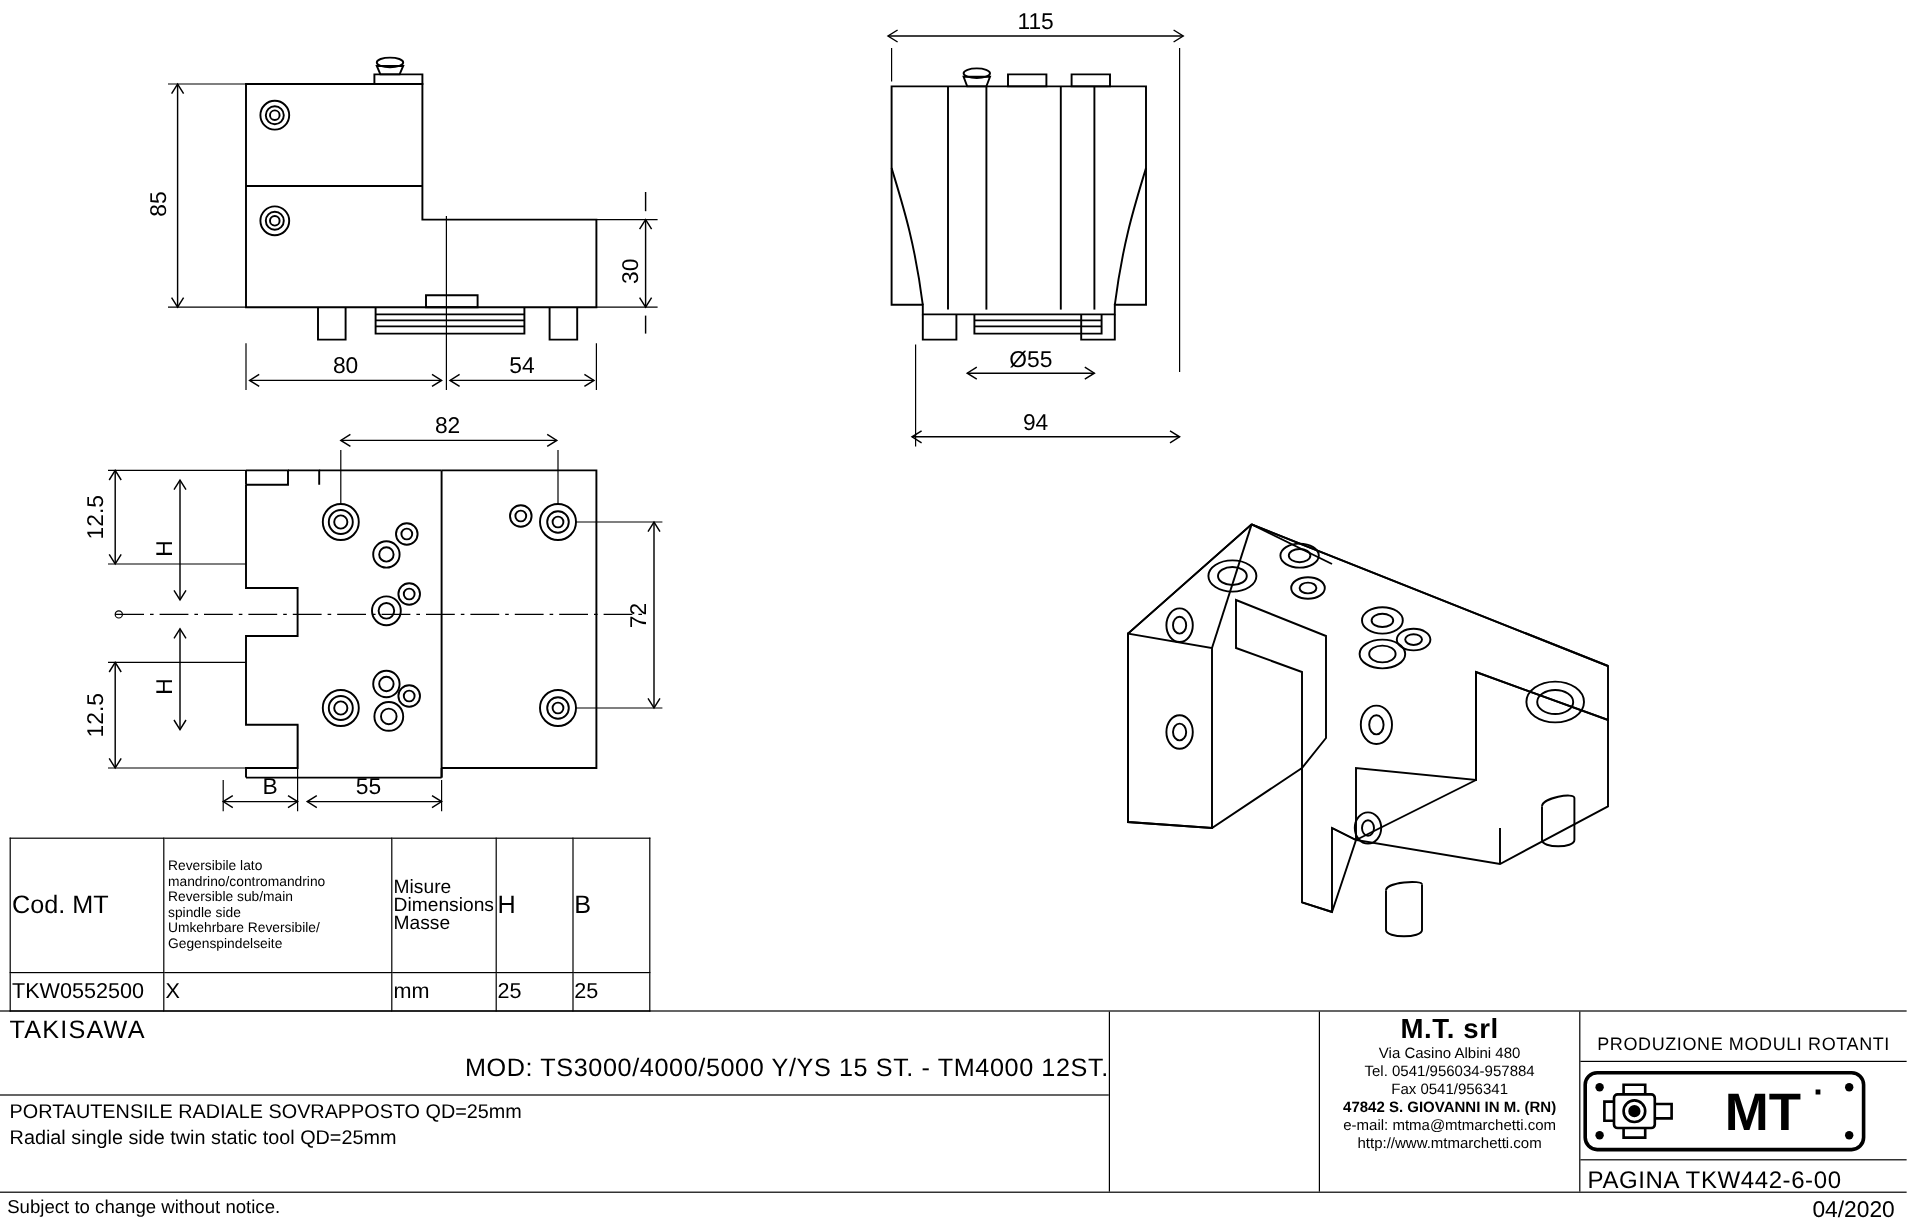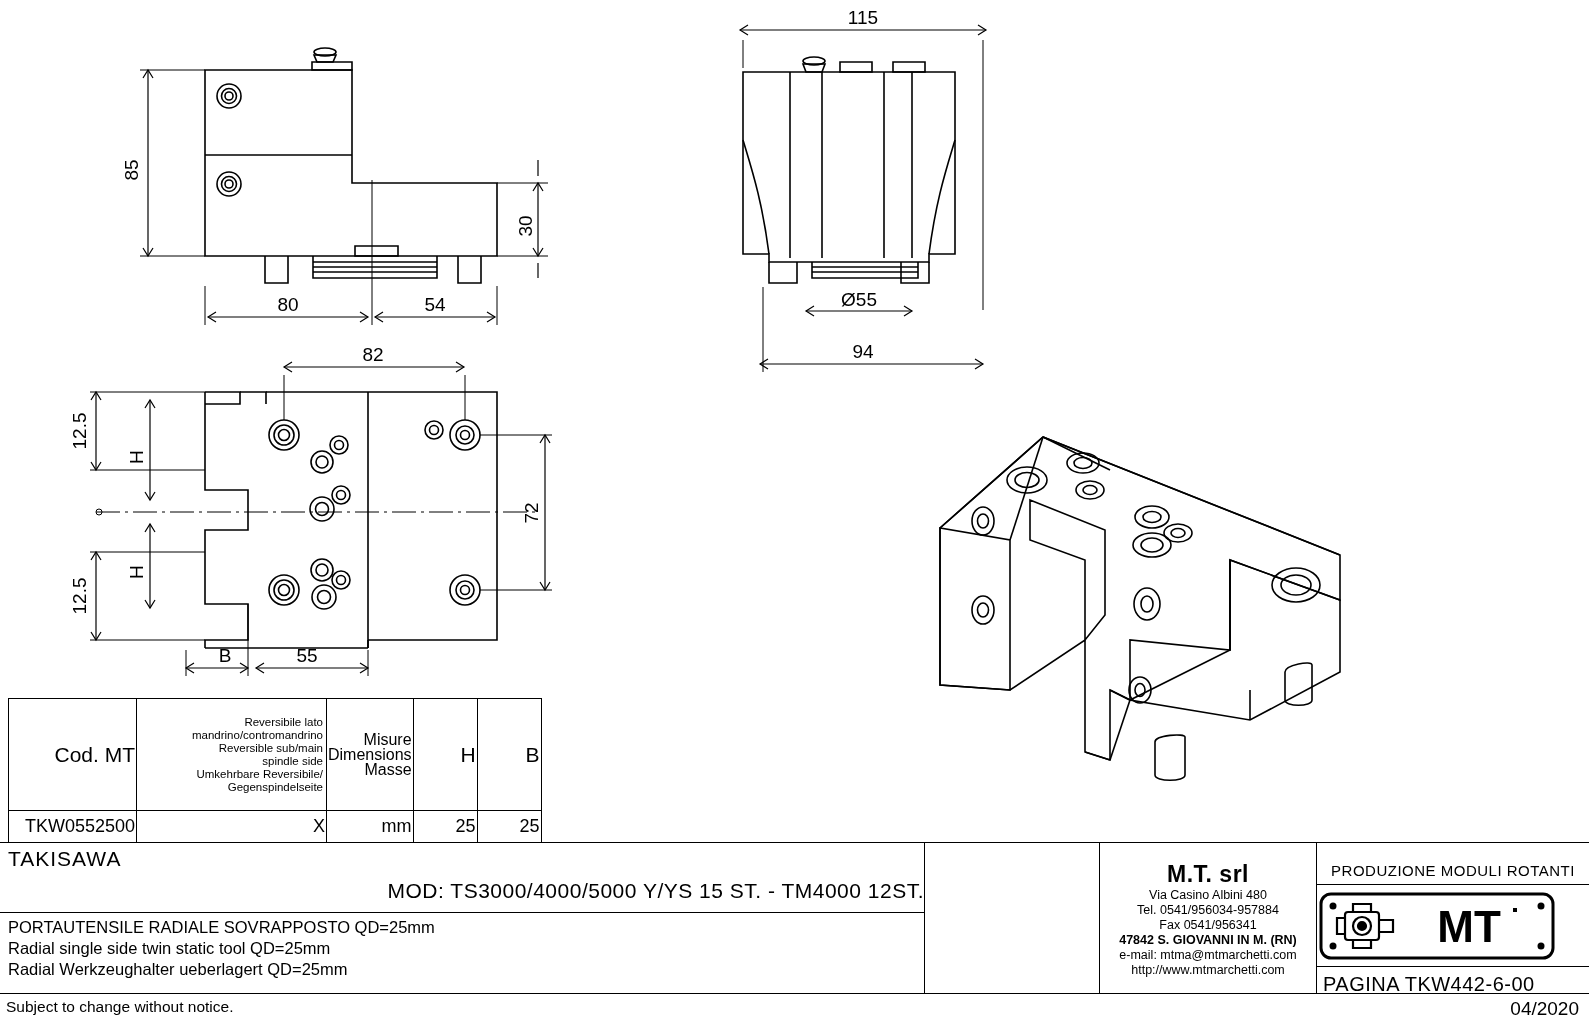--- a/index.html
+++ b/index.html
@@ -45,21 +45,21 @@
   }
   .tb-mid {
     position:absolute; left:925px; top:0; width:175px; height:150px;
     border-right:1.6px solid #000;
   }
   .tb-mt {
     position:absolute; left:1100px; top:0; width:217px; height:150px;
     border-right:1.6px solid #000;
     text-align:center;
   }
-  .mt-name { font-weight:bold; font-size:23px; margin-top:18px; letter-spacing:0.5px;}
+  .mt-name { font-weight:bold; font-size:23px; margin-top:1px; letter-spacing:0.5px;}
   .mt-line { font-size:12.5px; line-height:15px; }
   .mt-line.b { font-weight:bold; }
   .tb-right {
     position:absolute; left:1317px; top:0; width:272px; height:150px;
   }
   .tb-prod {
     text-align:center; font-size:15px; letter-spacing:0.5px;
     padding-top:3px; height:26px;
     border-bottom:1.4px solid #000;
     margin-top:16px;
@@ -74,21 +74,21 @@
     border-top:1.6px solid #000;
   }
   .tb-footnote { position:absolute; left:6px; top:4px; font-size:15.5px; }
   .tb-date { position:absolute; right:10px; top:4px; font-size:19px; }
   
   .spec {
     position:absolute; left:8px; top:698px;
     border-collapse:collapse;
     font-family:"Liberation Sans", sans-serif;
   }
-  .spec td, .spec th { border:1.4px solid #000; text-align:right; vertical-align:middle; }
+  .spec td, .spec th { border:1.4px solid #000; text-align:left; vertical-align:middle; }
   .spec .h-cod { width:128px; height:112px; font-size:21px; font-weight:normal; }
   .spec .h-rev { width:190px; font-size:11.5px; line-height:13px; padding:2px 3px; }
   .spec .h-mis { width:84px; font-size:16px; line-height:15px; }
   .spec .h-h { width:64px; font-size:21px; }
   .spec .h-b { width:64px; font-size:21px; }
   .spec td.val { height:32px; font-size:18px; }
 </style>
 </head>
 <body>
 
@@ -376,21 +376,20 @@
     </table>
 
   <div class="titleblock">
 
     <div class="tb-left">
       <div class="tb-cust">TAKISAWA</div>
       <div class="tb-mod">MOD: TS3000/4000/5000 Y/YS 15 ST. - TM4000 12ST.</div>
       <div class="tb-desc">
         <div>PORTAUTENSILE RADIALE SOVRAPPOSTO QD=25mm</div>
         <div>Radial single side twin static tool QD=25mm</div>
-        <div>Radial Werkzeughalter ueberlagert QD=25mm</div>
       </div>
     </div>
 
     <div class="tb-mid"></div>
 
     <div class="tb-mt">
       <div class="mt-name">M.T. srl</div>
       <div class="mt-line">Via Casino Albini 480</div>
       <div class="mt-line">Tel. 0541/956034-957884</div>
       <div class="mt-line">Fax 0541/956341</div>

